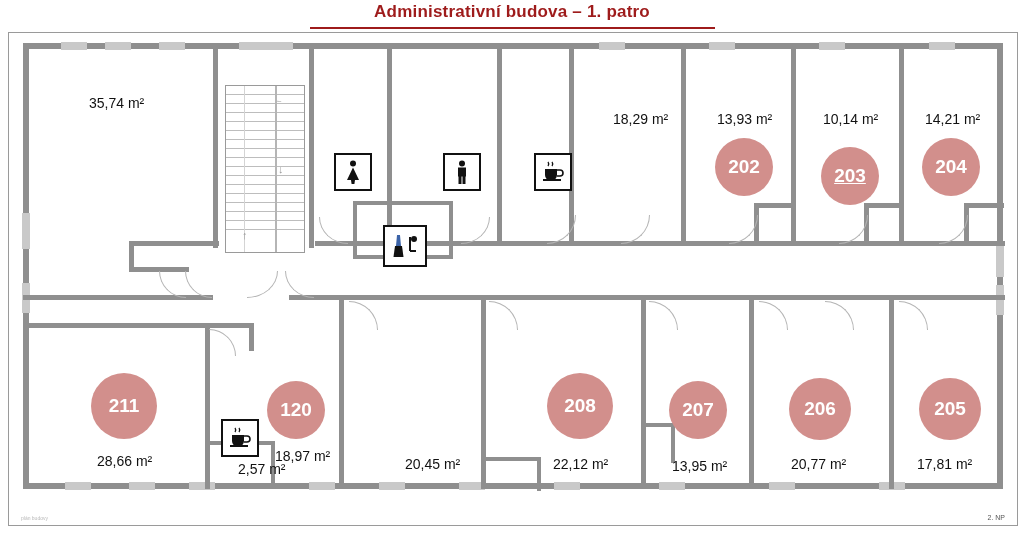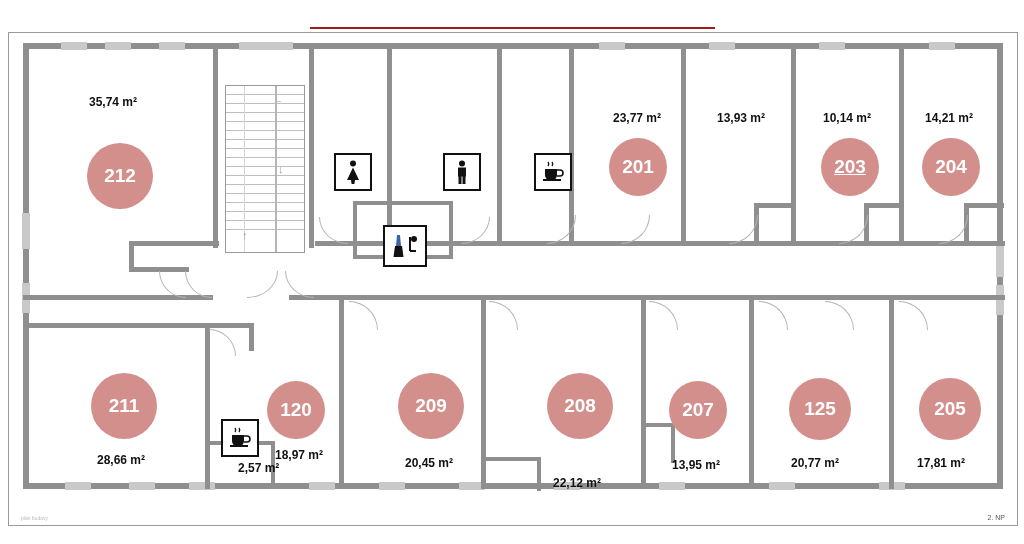--- a/index.html
+++ b/index.html
@@ -28,21 +28,21 @@
   .wall-thin{position:absolute;background:#a8a8a8;}
   .glass{position:absolute;background:#c9c9c9;}
 
   .circle{
     position:absolute;border-radius:50%;
     background:#d28f8c;color:#ffffff;
     display:flex;align-items:center;justify-content:center;
     font-size:19px;font-weight:bold;
   }
   .area{
-    position:absolute;font-size:12px;color:#111;font-weight:bold;white-space:nowrap;
+    position:absolute;font-size:14px;color:#111;font-weight:normal;white-space:nowrap;
   }
 
   
   .picto{
     position:absolute;background:#fff;border:2px solid #111;
     display:flex;align-items:center;justify-content:center;
   }
   .picto svg{display:block;}
 
   
@@ -54,20 +54,21 @@
   
   .stair-box{position:absolute;border:1px solid #9a9a9a;background:#fff;}
   .stair-step{position:absolute;background:#bdbdbd;height:1px;left:0;right:0;}
   .arrowtxt{position:absolute;font-size:9px;color:#555;}
 </style>
 </head>
 <body>
 
 <div id="page">
 
+  <div class="title">Administrativní budova – 1. patro</div>
   <div class="title-rule"></div>
 
   <div class="frame">
 
     <div class="wall" style="left:14px;top:10px;width:980px;height:6px;"></div>
     <div class="wall" style="left:14px;top:450px;width:980px;height:6px;"></div>
     <div class="wall" style="left:14px;top:10px;width:6px;height:446px;"></div>
     <div class="wall" style="left:988px;top:10px;width:6px;height:446px;"></div>
 
     <div class="glass" style="left:52px;top:9px;width:26px;height:8px;"></div>
@@ -225,50 +226,48 @@
     </div>
     <div class="picto" style="left:212px;top:386px;width:34px;height:34px;">
       <svg width="24" height="22" viewBox="0 0 24 22">
         <path d="M4 8 h12 v6 a6 6 0 0 1 -12 0 z" fill="#111"></path>
         <path d="M16 9 h3 a3 3 0 0 1 0 6 h-3" fill="none" stroke="#111" stroke-width="1.6"></path>
         <path d="M7 5 q1.5 -2 0 -4 M11 5 q1.5 -2 0 -4" stroke="#111" stroke-width="1.3" fill="none"></path>
         <rect x="2" y="18" width="18" height="2" fill="#111"></rect>
       </svg>
     </div>
 
-    <div class="circle" style="left:78px;top:110px;width:66px;height:66px;">212</div>
     <div class="area" style="left:80px;top:62px;">35,74 m²</div>
 
-    <div class="circle" style="left:600px;top:105px;width:58px;height:58px;">201</div>
-    <div class="area" style="left:604px;top:78px;">23,77 m²</div>
-
+    <div class="area" style="left:604px;top:78px;">18,29 m²</div>
+
+    <div class="circle" style="left:706px;top:105px;width:58px;height:58px;">202</div>
     <div class="area" style="left:708px;top:78px;">13,93 m²</div>
 
-    <div class="circle" style="left:812px;top:105px;width:58px;height:58px;text-decoration:underline;">203</div>
+    <div class="circle" style="left:812px;top:114px;width:58px;height:58px;text-decoration:underline;">203</div>
     <div class="area" style="left:814px;top:78px;">10,14 m²</div>
 
     <div class="circle" style="left:913px;top:105px;width:58px;height:58px;">204</div>
     <div class="area" style="left:916px;top:78px;">14,21 m²</div>
 
     <div class="circle" style="left:82px;top:340px;width:66px;height:66px;">211</div>
     <div class="area" style="left:88px;top:420px;">28,66 m²</div>
 
     <div class="circle" style="left:258px;top:348px;width:58px;height:58px;">120</div>
     <div class="area" style="left:266px;top:415px;">18,97 m²</div>
 
-    <div class="circle" style="left:389px;top:340px;width:66px;height:66px;">209</div>
     <div class="area" style="left:396px;top:423px;">20,45 m²</div>
 
     <div class="circle" style="left:538px;top:340px;width:66px;height:66px;">208</div>
-    <div class="area" style="left:544px;top:423px;margin-top:20px;">22,12 m²</div>
+    <div class="area" style="left:544px;top:423px;">22,12 m²</div>
 
     <div class="circle" style="left:660px;top:348px;width:58px;height:58px;">207</div>
     <div class="area" style="left:663px;top:425px;">13,95 m²</div>
 
-    <div class="circle" style="left:780px;top:345px;width:62px;height:62px;">125</div>
+    <div class="circle" style="left:780px;top:345px;width:62px;height:62px;">206</div>
     <div class="area" style="left:782px;top:423px;">20,77 m²</div>
 
     <div class="circle" style="left:910px;top:345px;width:62px;height:62px;">205</div>
     <div class="area" style="left:908px;top:423px;">17,81 m²</div>
 
     <div class="area" style="left:229px;top:428px;">2,57 m²</div>
 
     <div class="footer-left">plán budovy</div>
     <div class="footer-right">2. NP</div>
   </div>

